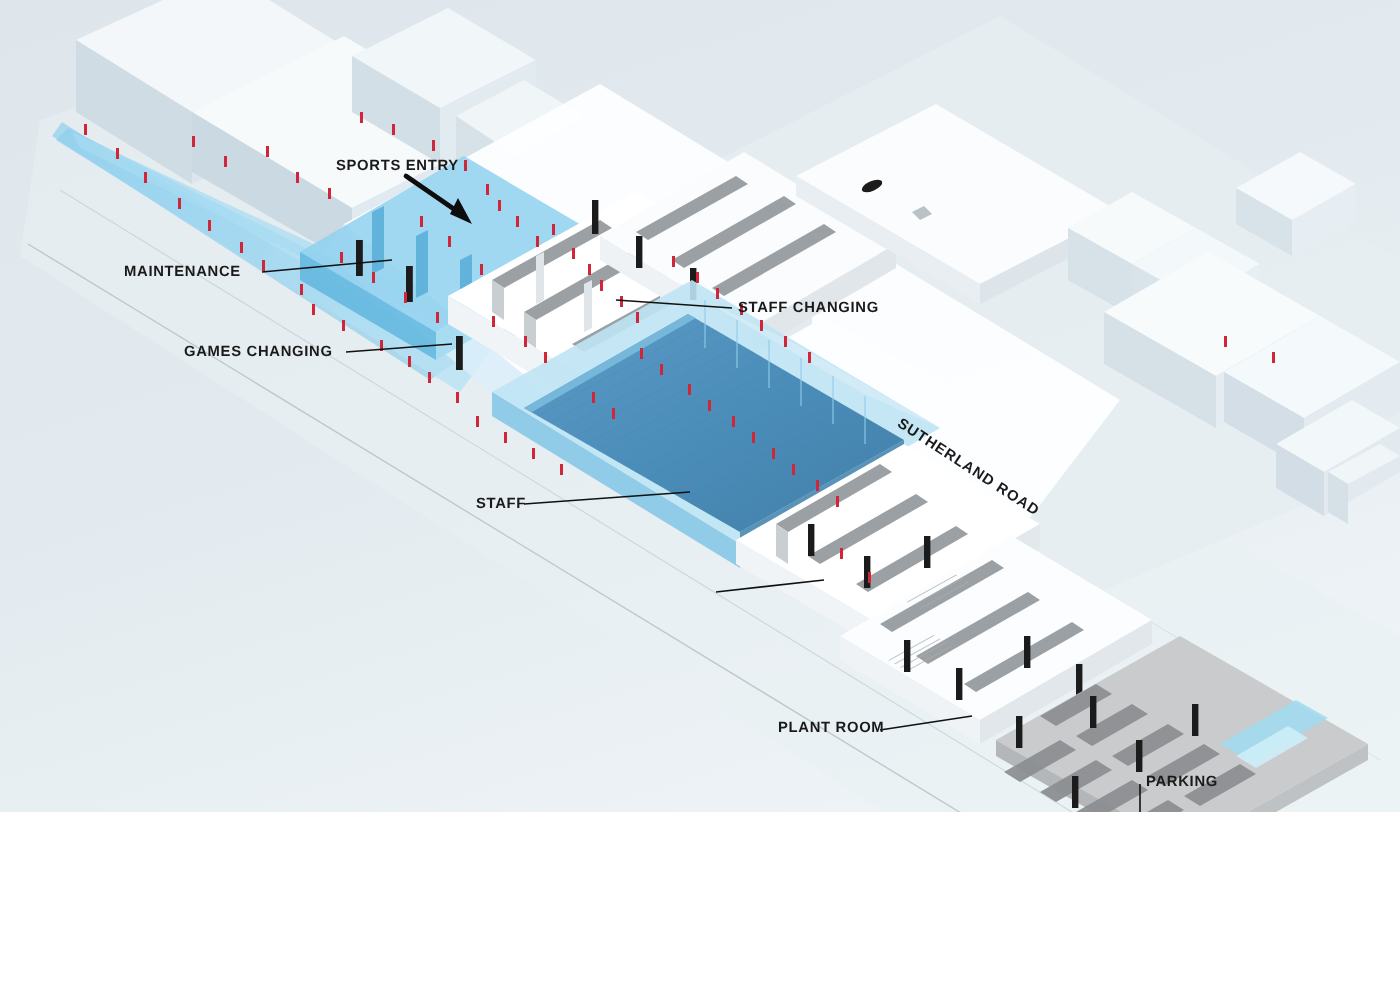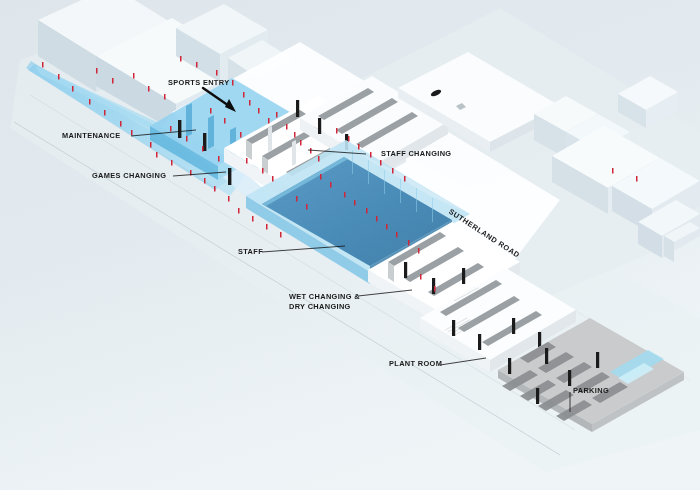--- a/index.html
+++ b/index.html
@@ -4,21 +4,21 @@
 <title>Campus Level Axonometric</title>
 <style>
   html, body {
     margin: 0;
     padding: 0;
     background: #ffffff;
   }
   #sheet {
     position: relative;
     width: 700px;
-    height: 490px;
+    height: 406px;
     overflow: hidden;
     font-family: "Liberation Sans", sans-serif;
     background: linear-gradient(160deg, #dfe7ec 0%, #e1e8ed 35%, #e7eef1 65%, #eef4f6 100%);
   }
   #drawing {
     position: absolute;
     inset: 0;
     width: 700px;
     height: 495px;
     display: block;
@@ -381,26 +381,24 @@
     </g>
 
   </svg>
 
   <div class="anno" style="left:168px; top:78px;">SPORTS ENTRY</div>
 
   <div class="anno" style="left:62px; top:131px;">MAINTENANCE</div>
 
   <div class="anno" style="left:92px; top:171px;">GAMES CHANGING</div>
 
-  <div class="anno" style="left:381px; top:149px;">STAFF CHANGING</div>
+  <div class="anno" style="left:369px; top:149px;">STAFF CHANGING</div>
 
   <div class="anno" style="left:238px; top:247px;">STAFF</div>
 
-  <div class="anno" style="left:289px; top:292px;">WET CHANGING &amp;
-DRY CHANGING</div>
 
   <div class="anno" style="left:389px; top:359px;">PLANT ROOM</div>
 
   <div class="anno" style="left:553px; top:386px;padding-left:20px;">PARKING</div>
 
   <div class="anno rot" style="left:452px; top:207px; transform:rotate(33deg); transform-origin:left top;">SUTHERLAND ROAD</div>
 
 
 </div>
 

